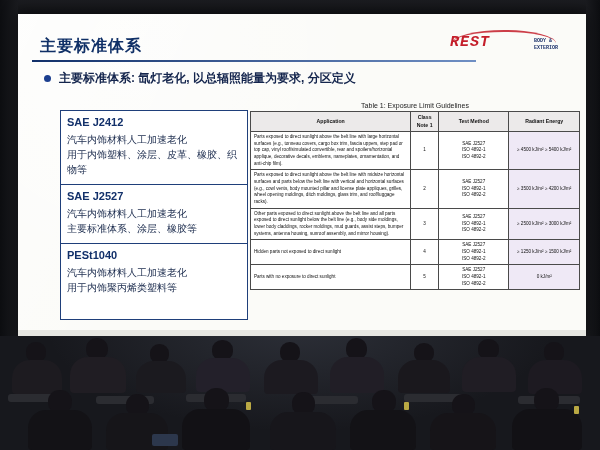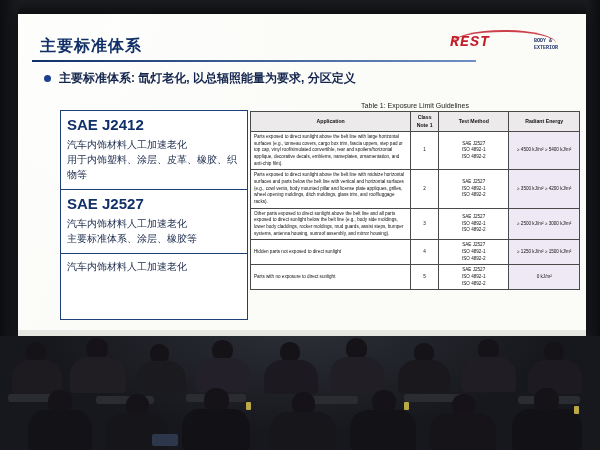--- a/index.html
+++ b/index.html
@@ -58,21 +58,21 @@
   .bullet-dot{width:7px;height:7px;border-radius:50%;background:#1c3f8f;}
   .bullet-text{font-size:12px;color:#14254d;font-weight:bold;}
 
   
   .left-table{
     position:absolute;left:42px;top:96px;width:186px;height:208px;
     border:1px solid #1f3f7a;background:rgba(255,255,255,.9);
   }
   .lt-block{padding:5px 6px 7px 6px;border-bottom:1px solid #1f3f7a;}
   .lt-block:last-child{border-bottom:none;}
-  .lt-code{font-size:15px;font-weight:bold;color:#12306a;margin-bottom:4px;}
+  .lt-code{font-size:11px;font-weight:bold;color:#12306a;margin-bottom:4px;}
   .lt-line{font-size:10px;color:#1b2b4d;line-height:1.5;}
 
   
   .right-wrap{position:absolute;left:232px;top:88px;width:330px;}
   .rt-caption{font-size:7px;color:#222;text-align:center;margin-bottom:2px;}
   table.exp{
     border-collapse:collapse;width:330px;background:#fff;
     table-layout:fixed;
   }
   table.exp th,table.exp td{
@@ -134,21 +134,23 @@
         <div class="lt-code">SAE J2412</div>
         <div class="lt-line">汽车内饰材料人工加速老化</div>
         <div class="lt-line">用于内饰塑料、涂层、皮革、橡胶、织物等</div>
       </div>
       <div class="lt-block">
         <div class="lt-code">SAE  J2527</div>
         <div class="lt-line">汽车内饰材料人工加速老化</div>
         <div class="lt-line">主要标准体系、涂层、橡胶等</div>
       </div>
       <div class="lt-block">
+        <div class="lt-code">PESt1040</div>
         <div class="lt-line">汽车内饰材料人工加速老化</div>
+        <div class="lt-line">用于内饰聚丙烯类塑料等</div>
       </div>
     </div>
 
     <div class="right-wrap">
       <div class="rt-caption">Table 1: Exposure Limit Guidelines</div>
       <table class="exp">
         <colgroup>
           <col class="c-app">
             <col class="c-class">
             <col class="c-method">

